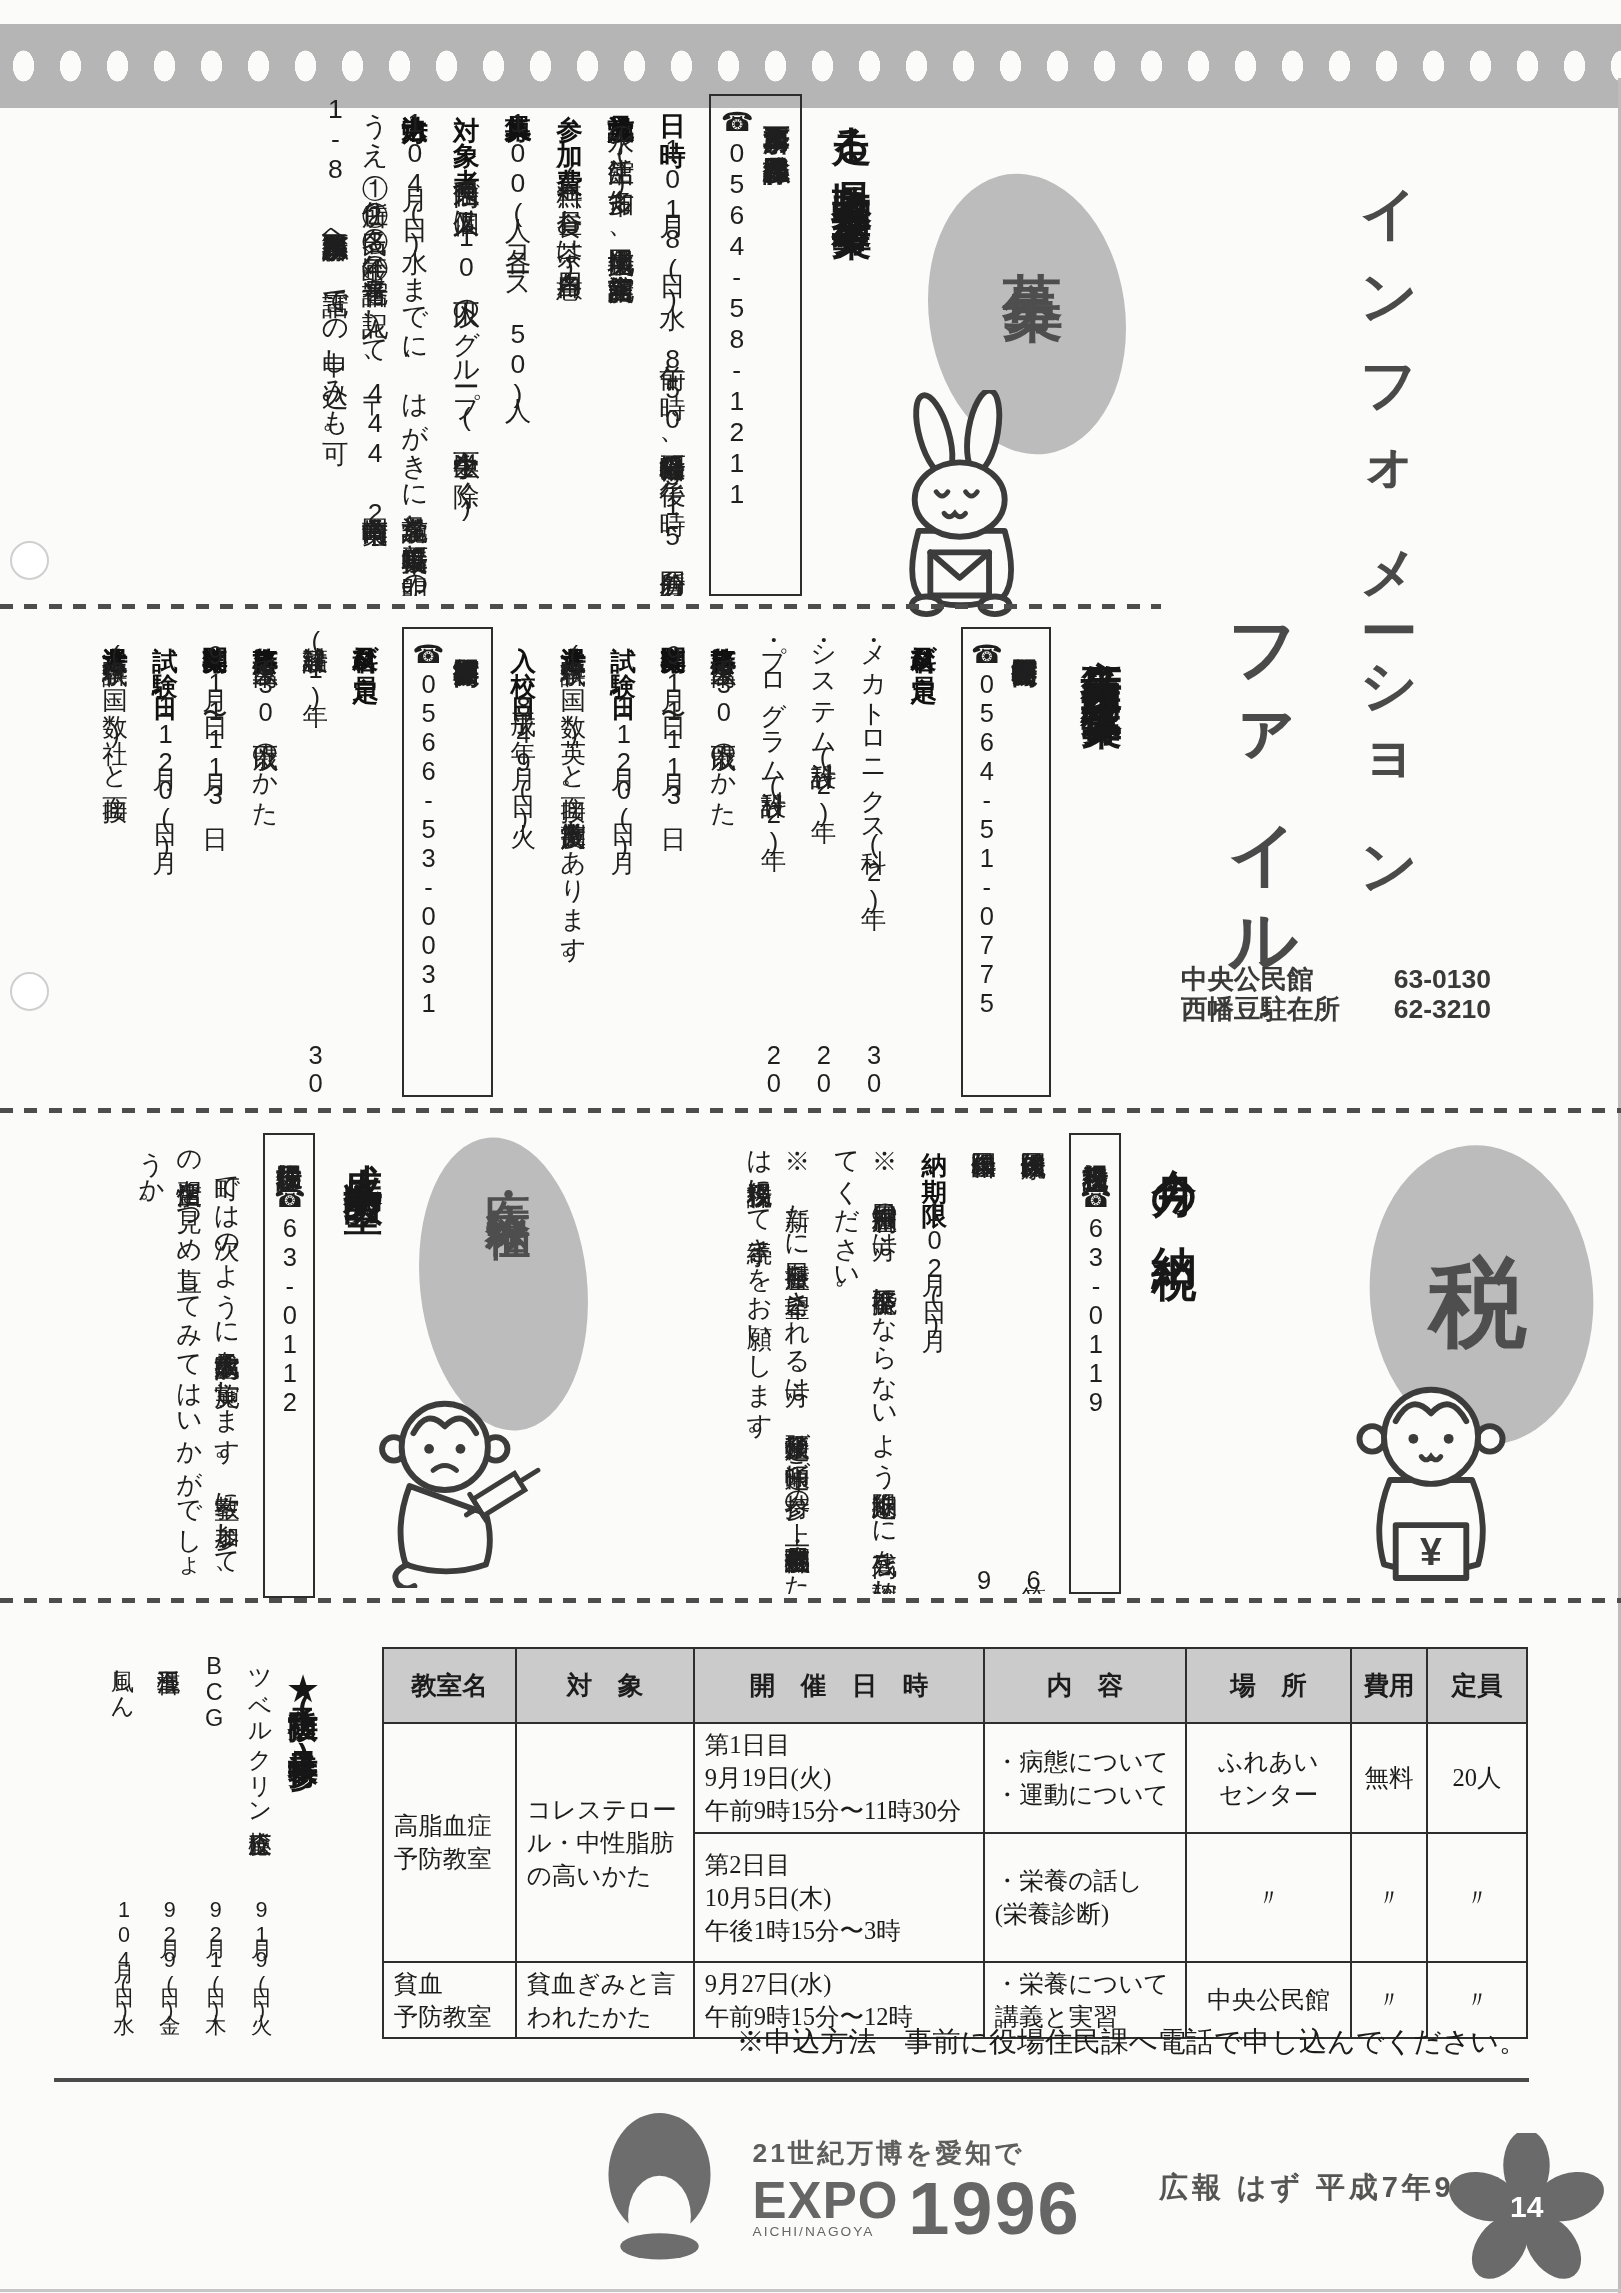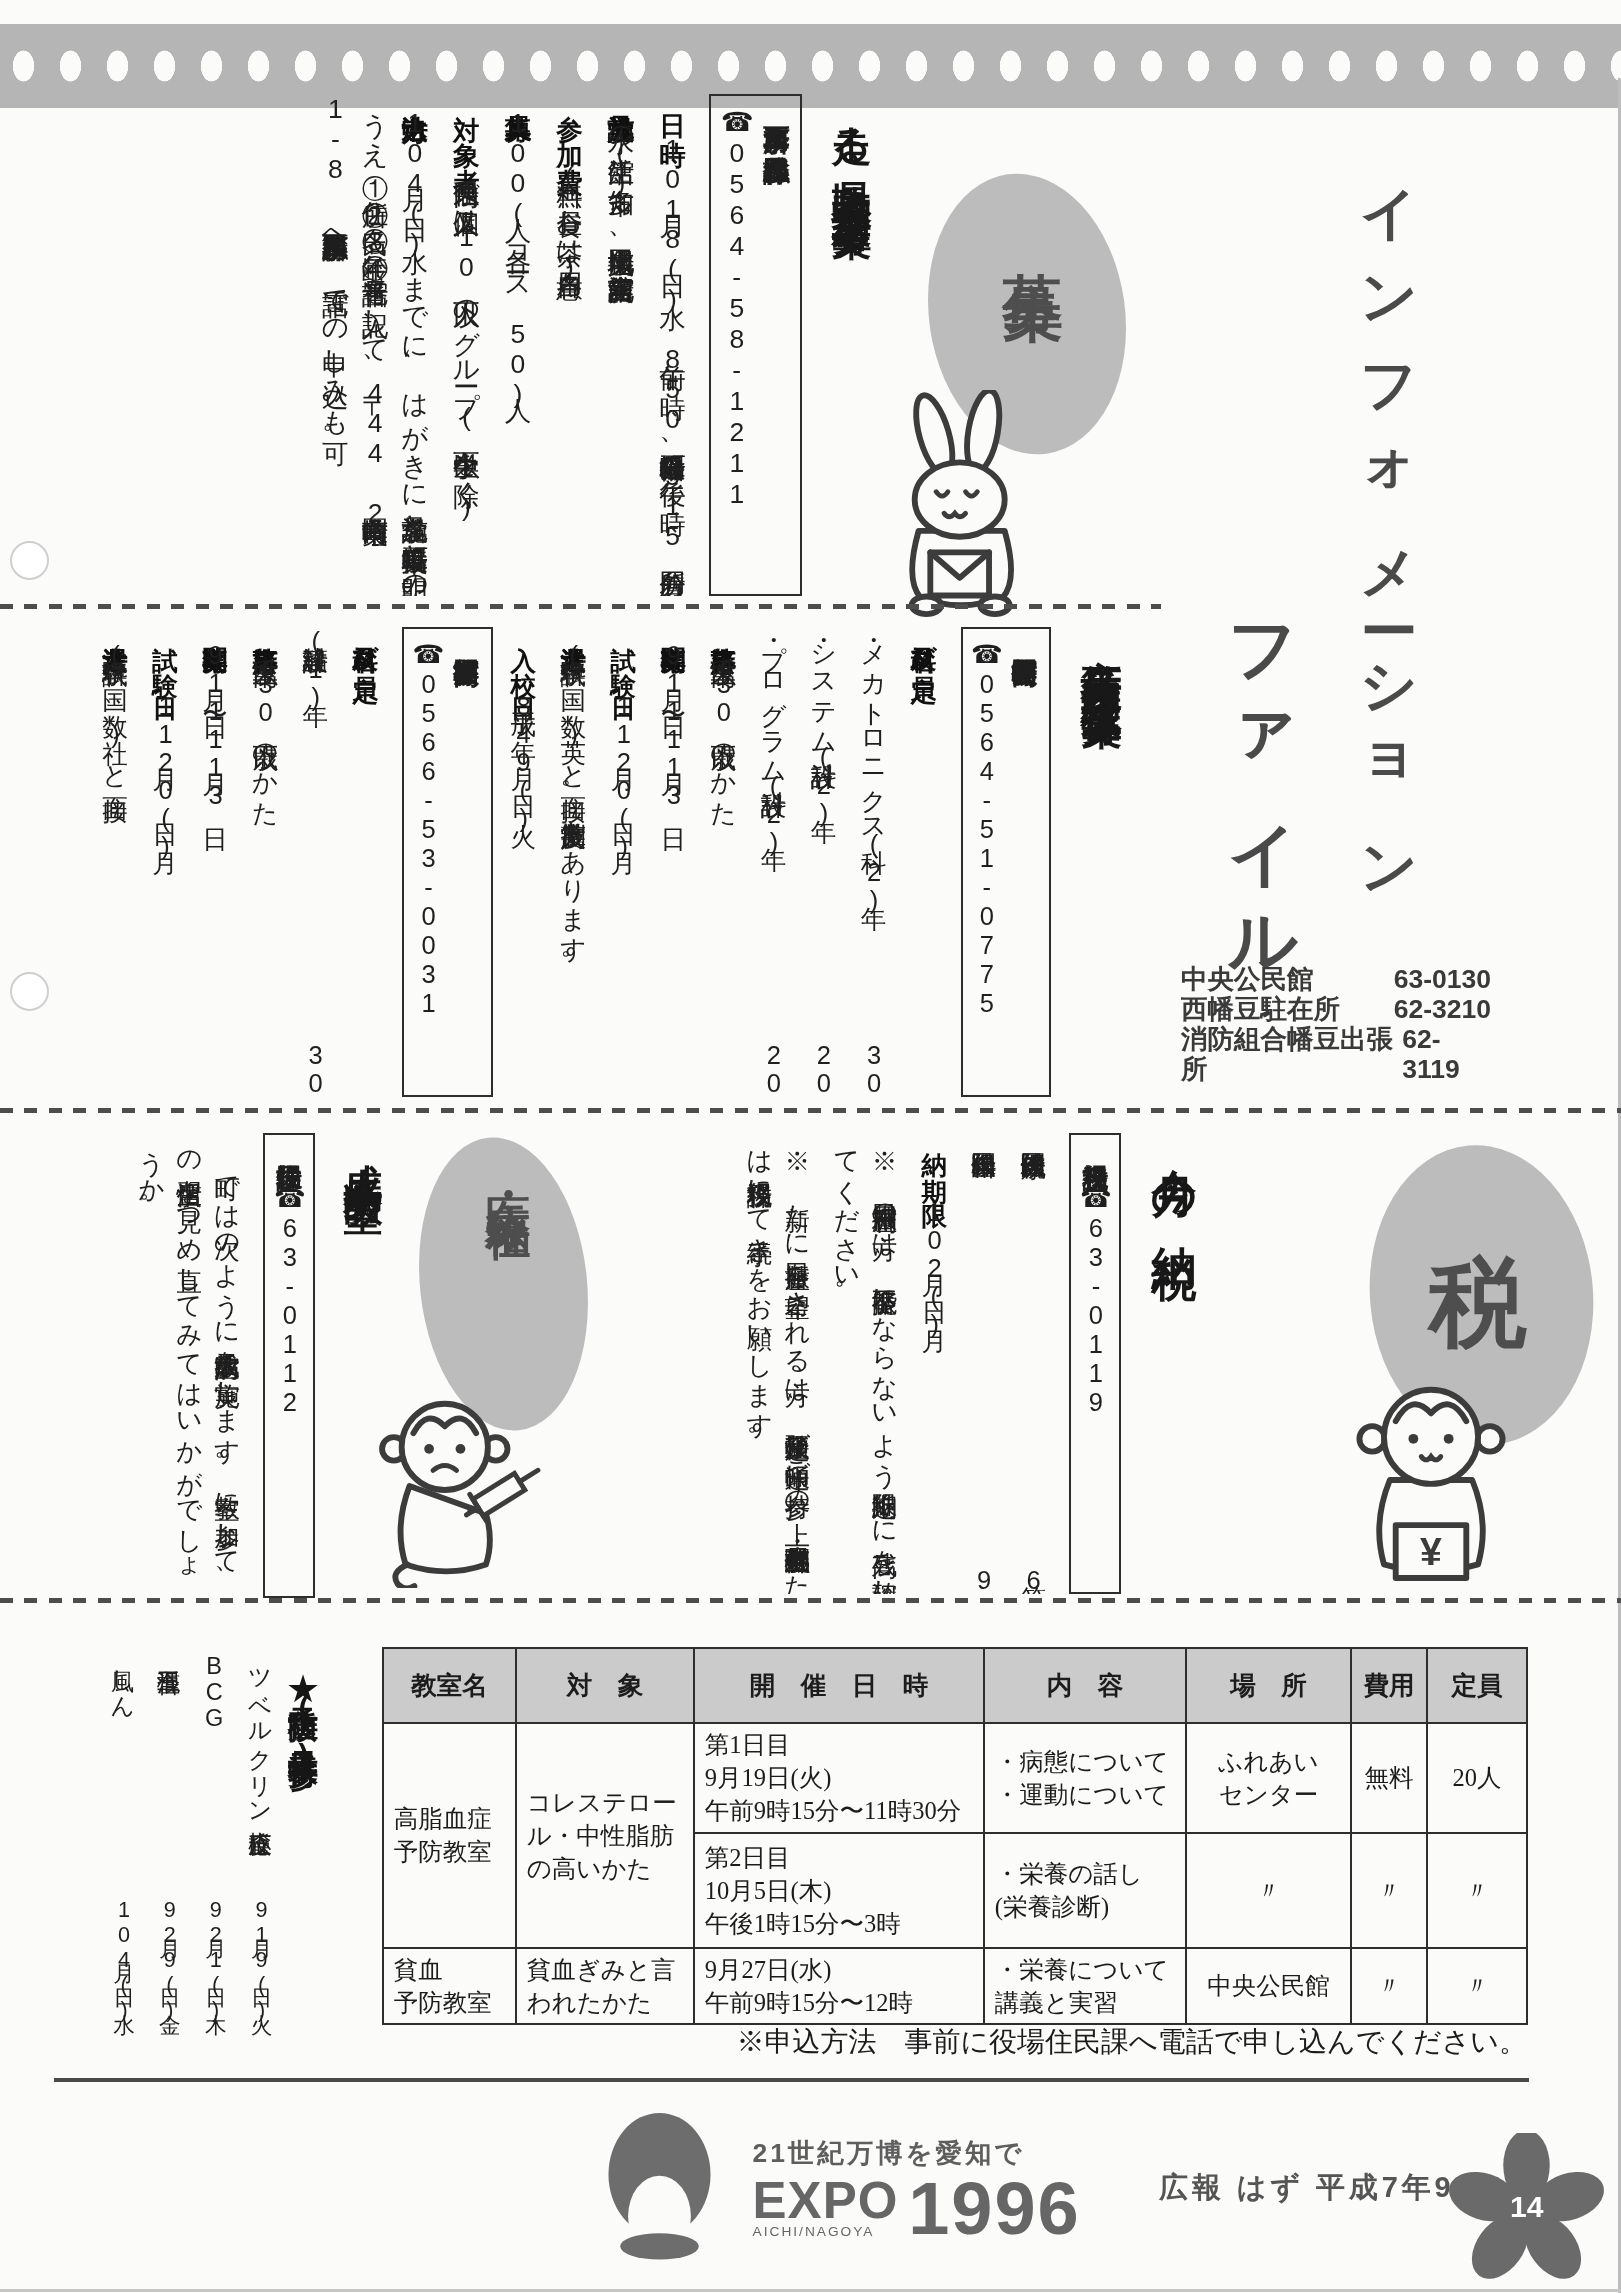--- a/index.html
+++ b/index.html
@@ -67,21 +67,21 @@
   .vax-item{position:relative;}
   .vax-date{position:absolute;bottom:0;right:0;font-size:21.6px;}
   
   .htable{position:absolute;left:382px;top:1647px;width:1145px;border-collapse:collapse;
     font-family:"Liberation Serif",serif;font-size:24.5px;color:#1c1c1c;table-layout:fixed;}
   .htable th,.htable td{border:2px solid #2e2e2e;padding:3.9px 9.8px;}
   .htable thead th{background:#cbcbcb;font-weight:700;font-size:25.5px;height:65px;
     font-family:"Liberation Sans",sans-serif;}
   .td-left{text-align:left;vertical-align:middle;white-space:pre-line;}
   .td-c{text-align:center;vertical-align:middle;white-space:pre-line;}
-  .tr1{height:110px}.tr2{height:115px}.tr3{height:65px}
+  .tr1{height:110px}.tr2{height:129px}.tr3{height:65px}
   .table-note{position:absolute;left:382px;top:2023px;width:1145px;text-align:right;
     font-family:"Liberation Serif",serif;font-size:28px;color:#1c1c1c;}
   .bottom-rule{position:absolute;left:54px;top:2078px;width:1475px;height:3.9px;background:#4a4a4a;}
   
   .expo{position:absolute;left:586px;top:2109px;display:flex;align-items:center;gap:19.6px;color:#666;}
   .expo-slogan{font-size:26.5px;font-weight:700;letter-spacing:2.9px;color:#5e5e5e;}
   .expo-row{display:flex;align-items:center;gap:9.8px;margin-top:5.9px;}
   .expo-brand{display:block;font-size:51px;font-weight:800;letter-spacing:1px;line-height:47px;}
   .expo-sub{display:block;font-size:13.7px;letter-spacing:2px;font-weight:400;}
   .expo-year{font-size:74px;font-weight:800;line-height:63px;letter-spacing:2px;}
@@ -106,24 +106,20 @@
   <h1 class="mast mast2 v">ファイル</h1>
 
   <div class="directory">
     <div class="dir-row">
       <span>中央公民館</span>
       <span>63-0130</span>
     </div>
     <div class="dir-row">
       <span>西幡豆駐在所</span>
       <span>62-3210</span>
-    </div>
-    <div class="dir-row">
-      <span>消防組合幡豆出張所</span>
-      <span>62-3119</span>
     </div>
   </div>
 
   <div class="badge-ell ell-recruit"></div>
   <div class="badge-txt txt-recruit v">募集</div>
   <svg class="mascot" style="left:887px;top:390px" width="162" height="227" viewBox="0 0 165 232">
     <g fill="#fbfbf9" stroke="#3c3c3c" stroke-width="6" stroke-linecap="round" stroke-linejoin="round">
       <ellipse cx="48" cy="46" rx="15" ry="42" transform="rotate(-16 48 46)"></ellipse>
       <ellipse cx="98" cy="42" rx="15" ry="42" transform="rotate(10 98 42)"></ellipse>
       <path d="M32,144 q-14,50 2,68 q40,16 84,0 q16,-18 2,-68 z"></path>

